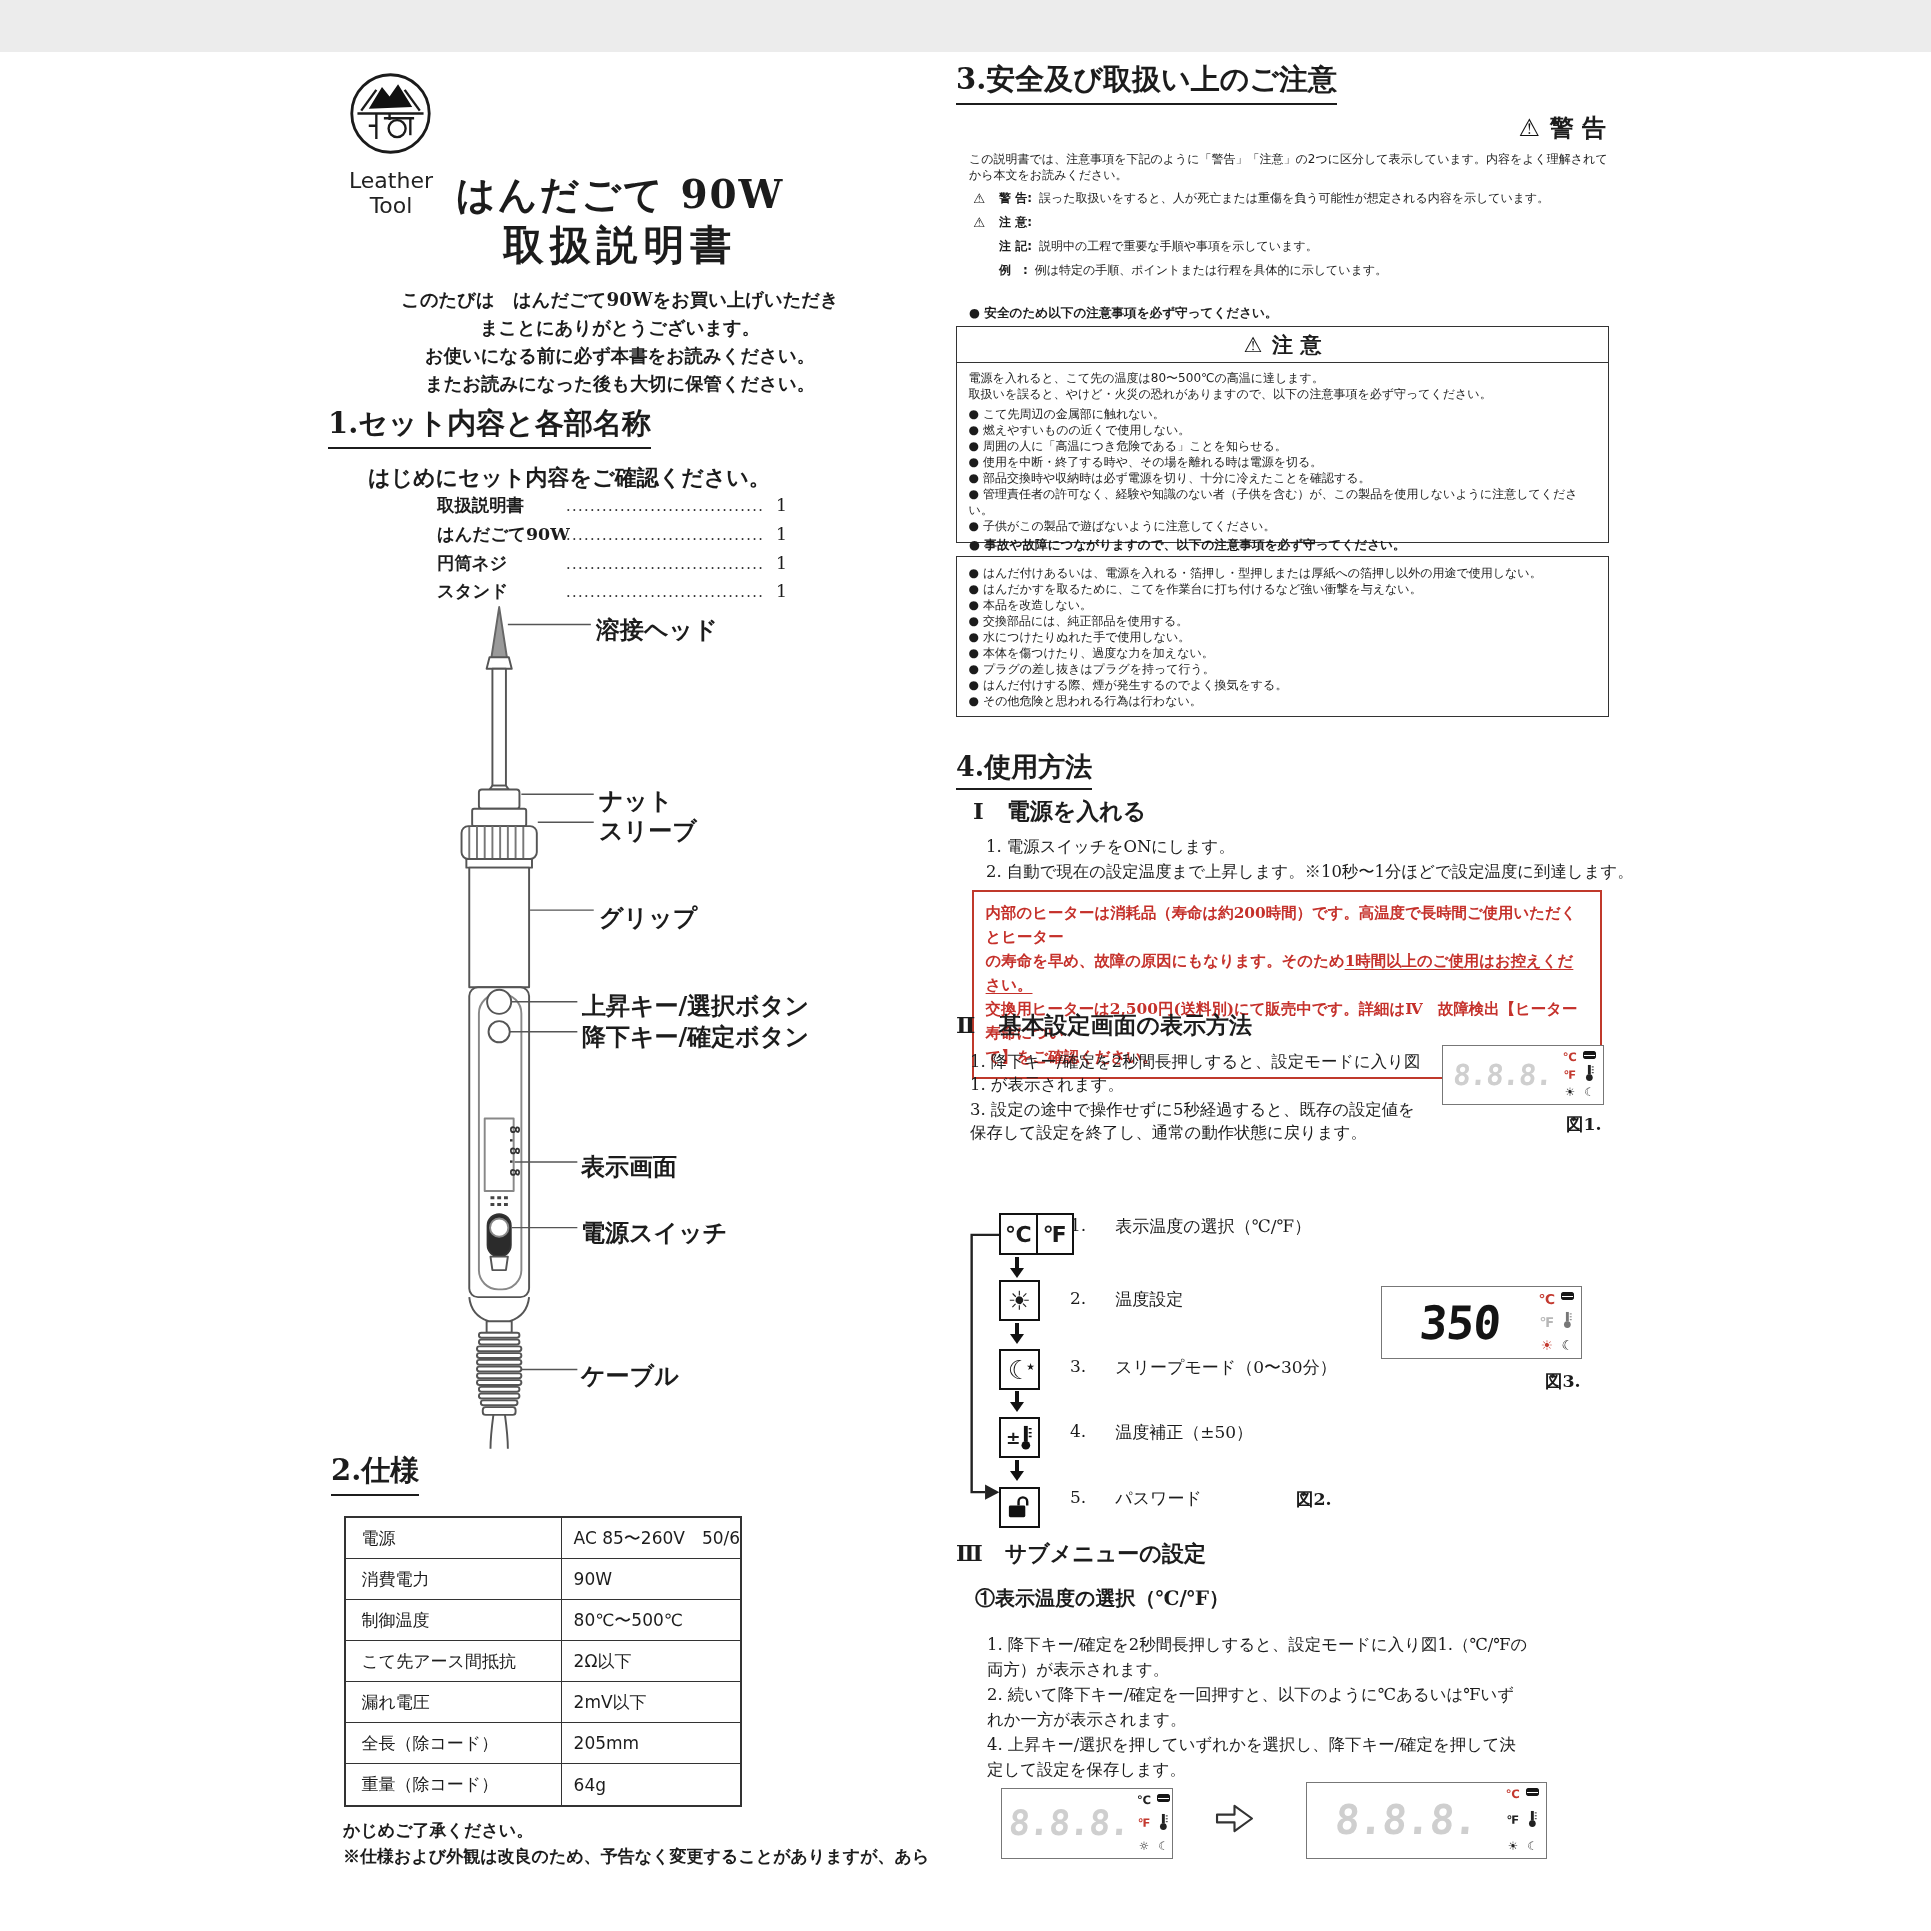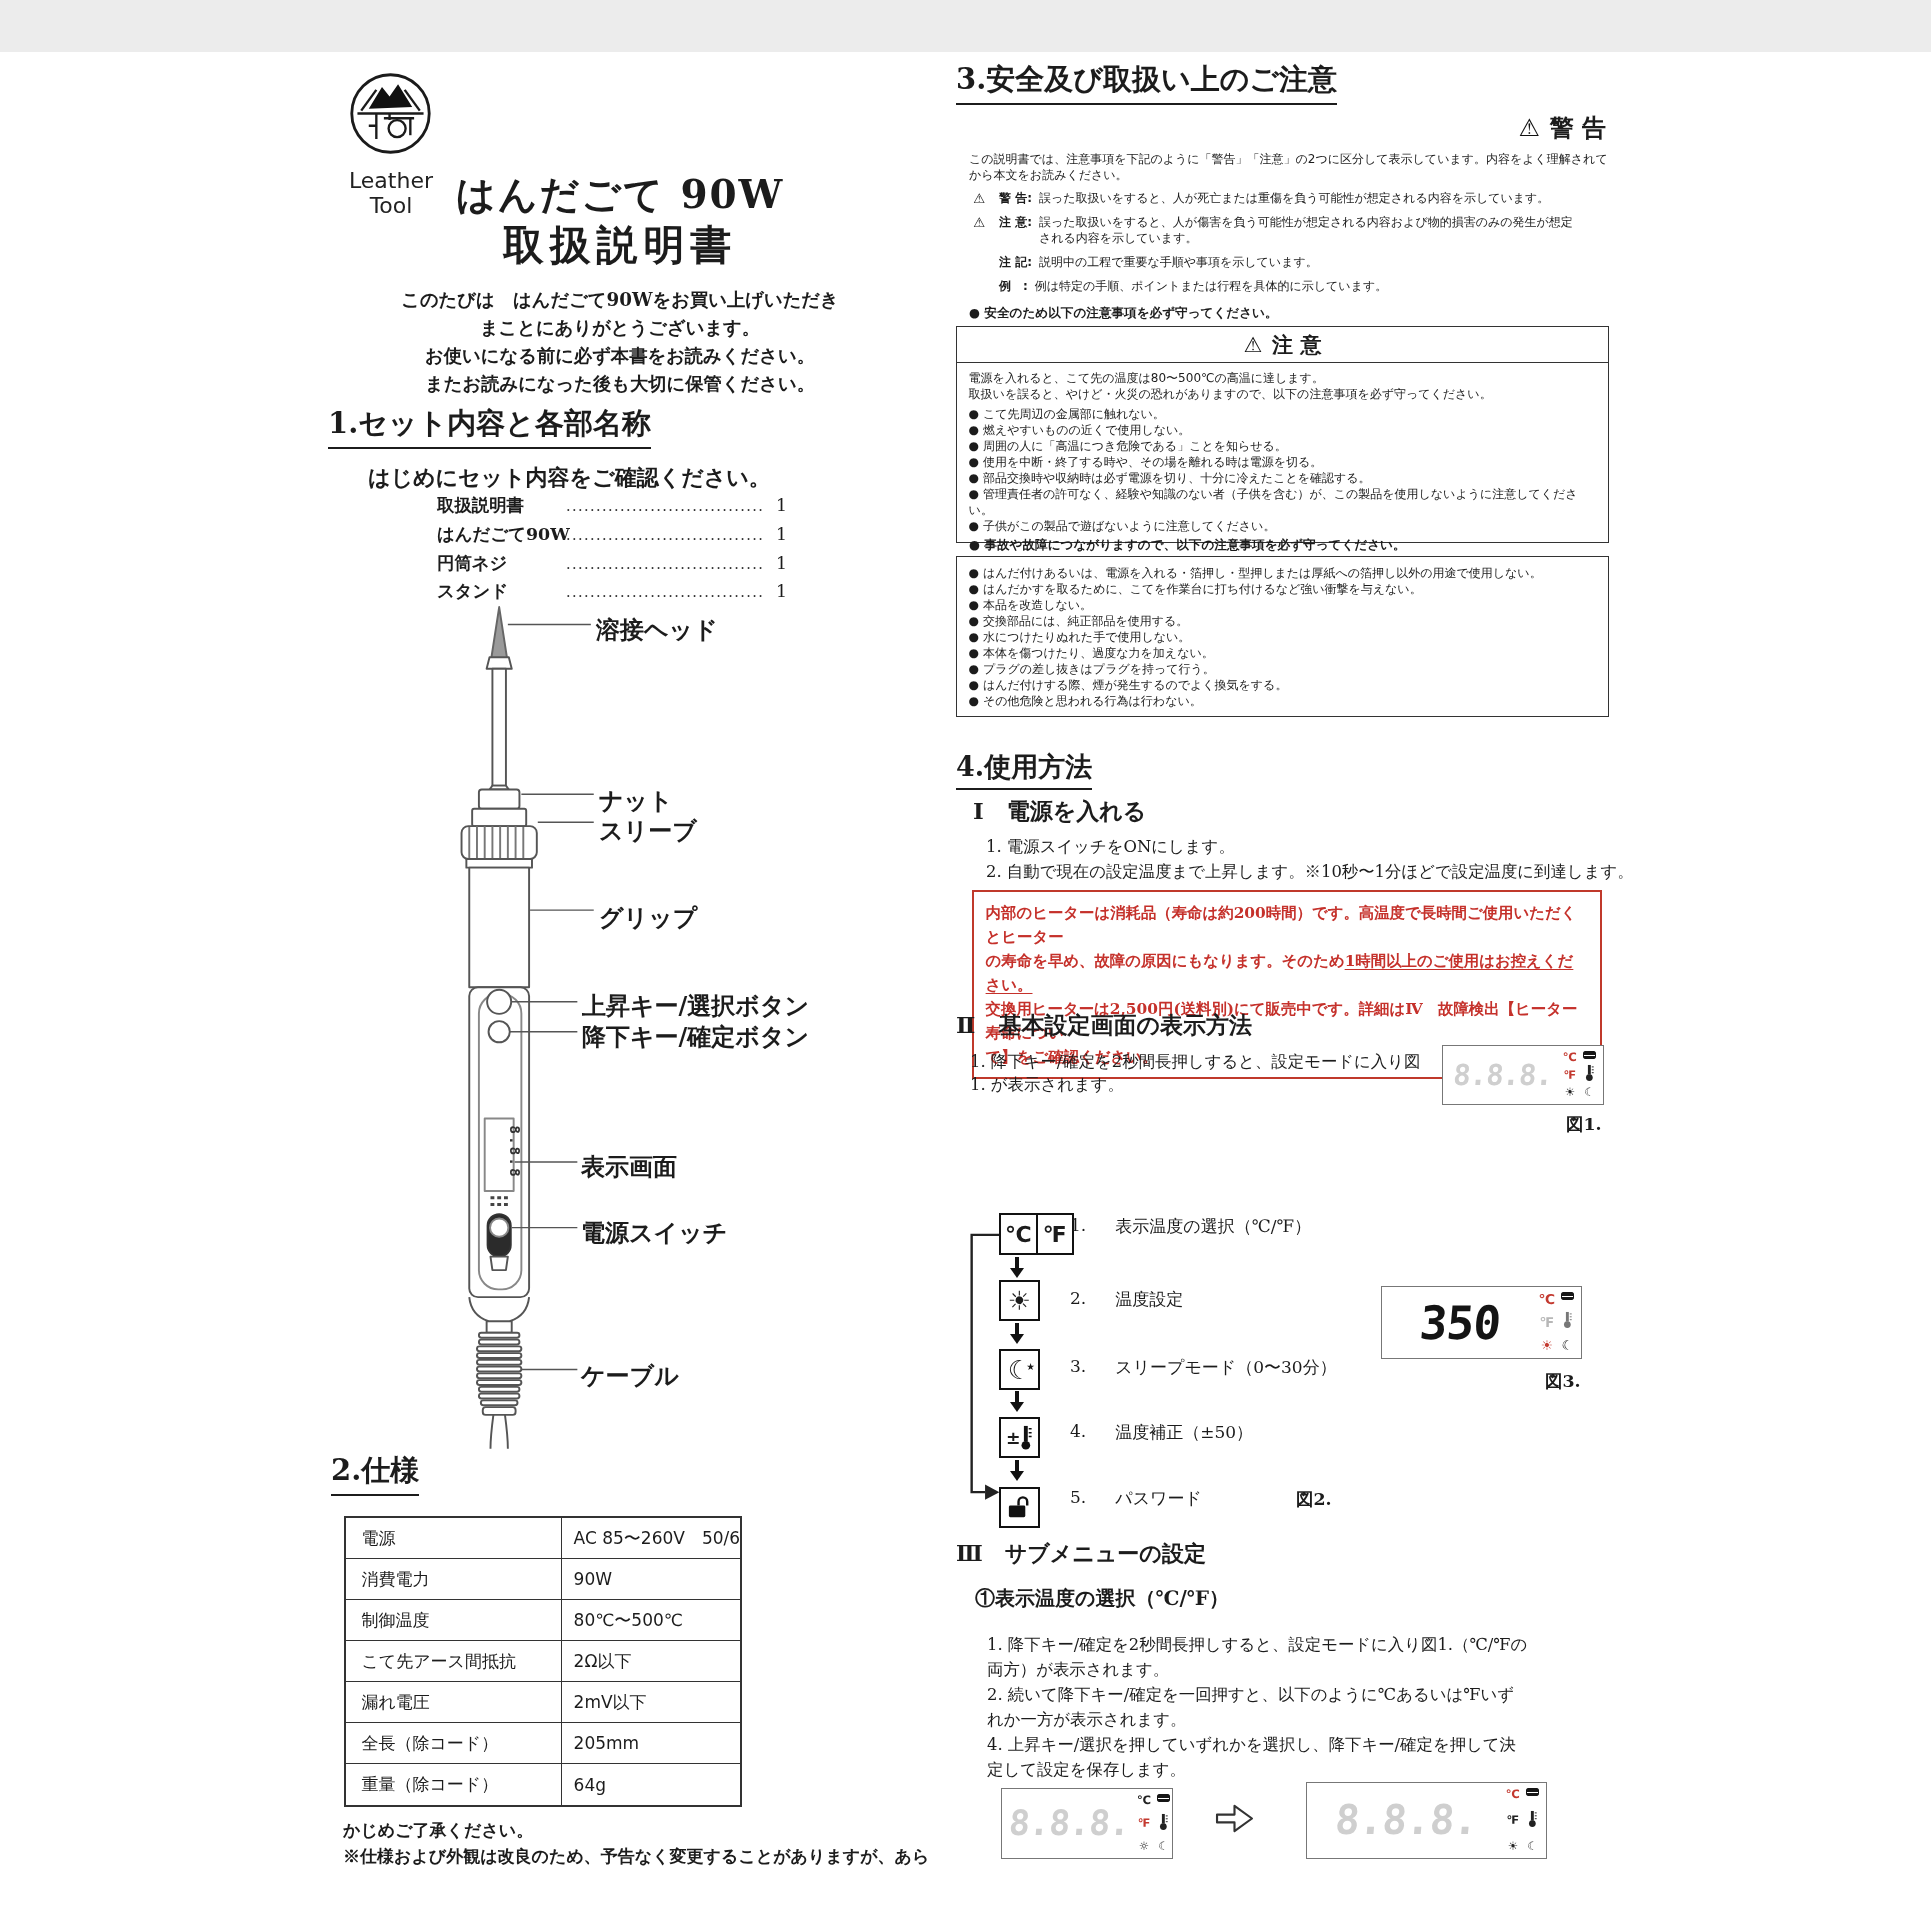--- a/index.html
+++ b/index.html
@@ -299,21 +299,20 @@
 
 <div id="defs">
   <div class="defrow">
     <span class="wicon-s wicon">⚠</span>
     <span class="term">警 告:</span>
     <span class="dtext">誤った取扱いをすると、人が死亡または重傷を負う可能性が想定される内容を示しています。</span>
   </div>
   <div class="defrow">
     <span class="wicon-s wicon">⚠</span>
     <span class="term">注 意:</span>
-    <span class="dtext">誤った取扱いをすると、人が傷害を負う可能性が想定される内容および物的損害のみの発生が想定される内容を示しています。</span>
   </div>
   <div class="defrow">
     <span class="wicon-s"></span>
     <span class="term">注 記:</span>
     <span class="dtext">説明中の工程で重要な手順や事項を示しています。</span>
   </div>
   <div class="defrow">
     <span class="wicon-s"></span>
     <span class="term">例　:</span>
     <span class="dtext">例は特定の手順、ポイントまたは行程を具体的に示しています。</span>
@@ -367,20 +366,21 @@
 <div id="heater-box" class="serif">
   <div>内部のヒーターは消耗品（寿命は約200時間）です。高温度で長時間ご使用いただくとヒーター</div>
   <div><span>の寿命を早め、故障の原因にもなります。そのため</span><span class="runderline">1時間以上のご使用はお控えください。</span></div>
   <div>交換用ヒーターは2,500円(送料別)にて販売中です。詳細はⅣ　故障検出【ヒーター寿命につい</div>
   <div>て】をご確認ください。</div>
 </div>
 
 <div id="s2-title" class="serif">Ⅱ　基本設定画面の表示方法</div>
 <div id="s2-steps" class="serif">
   <div>1.  降下キー/確定を2秒間長押しすると、設定モードに入り図1. が表示されます。</div>
+  <div>3. 設定の途中で操作せずに5秒経過すると、既存の設定値を保存して設定を終了し、通常の動作状態に戻ります。</div>
 </div>
 
 <div id="fig1" class="segbox">
   <div class="seg-digits faint">8.8.8.</div>
   <div class="seg-side">
     <div class="seg-col">
       <span class="si red">℃</span>
       <span class="si red">℉</span>
       <span class="si">☀</span>
     </div>

